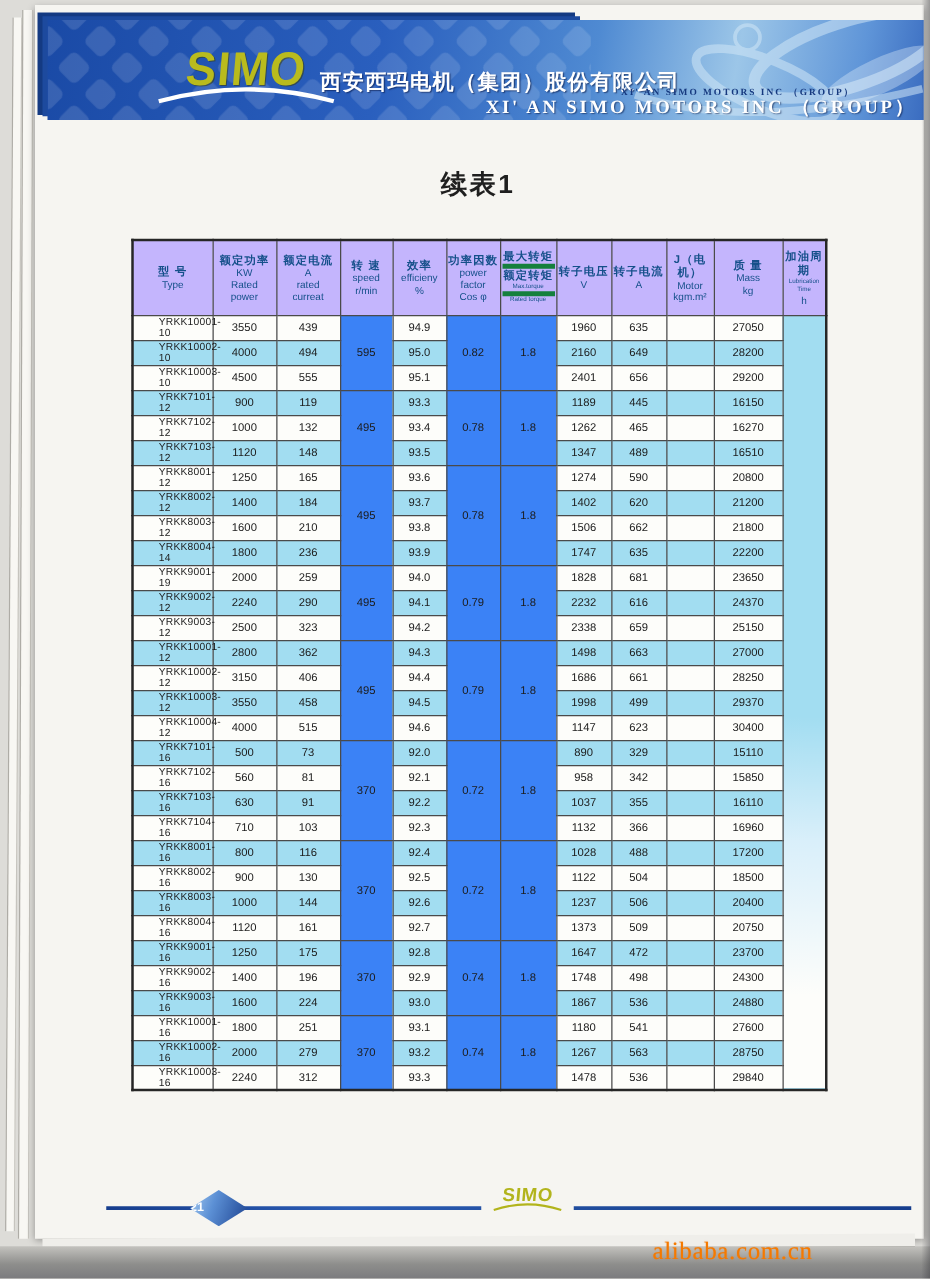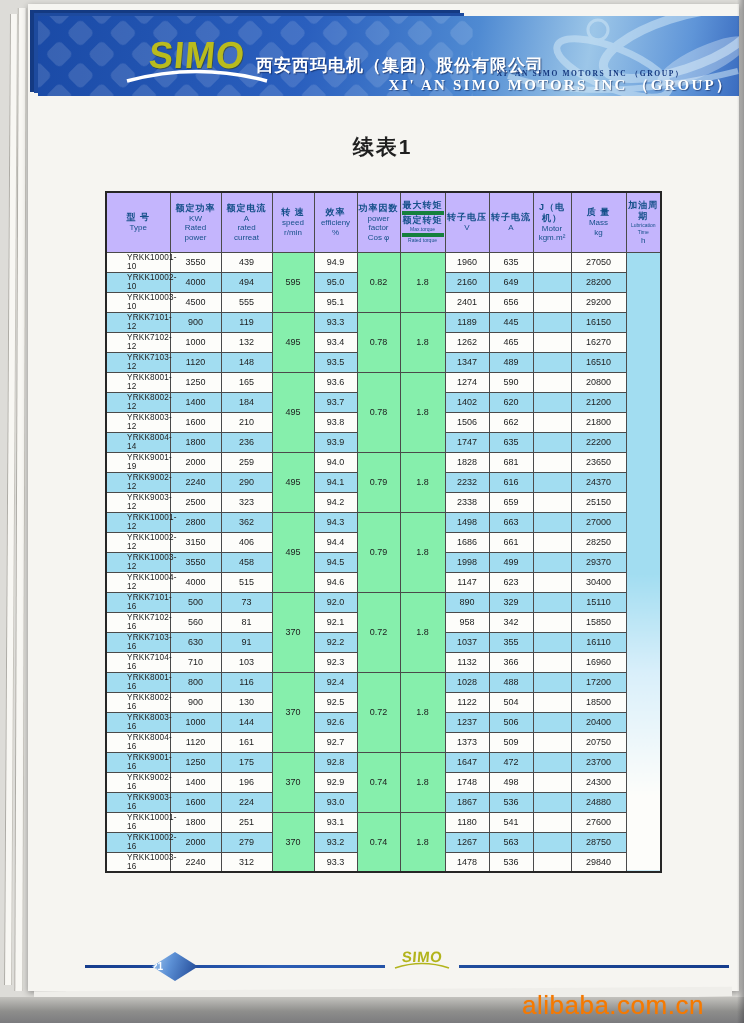--- a/index.html
+++ b/index.html
@@ -41,32 +41,32 @@
   th, td { border:1px solid #4a4a4a; }
   th { height:60px; background:#c4b5fd; vertical-align:middle; padding:1px 0; font-weight:normal; }
   .hcn { font-size:9px; font-weight:bold; color:#15508a; letter-spacing:1px; line-height:11px; }
   .hen { font-size:8px; color:#15508a; line-height:9.5px; }
   .hen-tiny { font-size:5px; color:#15508a; line-height:7px; }
   .frac-line { border-bottom:4px solid #15803d; margin:0 1px; }
   tbody td { height:20px; font-size:9px; text-align:center; color:#1c1c1c; padding:0 1px; }
   td.t-type { text-align:left; padding-left:20px; font-size:8.2px; letter-spacing:.2px; }
   td.w { background:#fdfdfa; }
   td.c { background:#a2ddf1; }
-  td.merged { background:#86efac; }
+  td.merged { background:#3b82f6; }
   td.lube { background:linear-gradient(#a2ddf1 0%,#a2ddf1 52%,#d9effa 68%,#fdfdfa 88%); }
 
   
   .footer-line { position:absolute; left:57px; right:10px; top:961px; height:3px; background:linear-gradient(90deg,#163d8d,#2b5cb4 30%,#1c4795 70%,#163d8d); }
   .diamond { position:absolute; left:124px; top:948px; width:46px; height:29px; background:linear-gradient(110deg,#a6cbf0 0%,#5c90d5 40%,#1c4290 100%); clip-path:polygon(50% 0,100% 50%,50% 100%,0 50%); display:flex; align-items:center; justify-content:flex-start; }
   .diamond span { color:#ffffff; font-size:10px; font-weight:bold; }
   .footer-logo { position:absolute; left:357px; top:944px; background:#f6f5f1; padding:0 8px; text-align:center; }
   .footer-logo .logo-txt { font-size:15px; font-weight:900; color:#b2b41c; transform:skewX(-5deg); display:inline-block; letter-spacing:.5px; }
   .footer-logo svg { display:block; margin:-4px auto 0; }
 
-  .watermark { position:absolute; left:522px; top:990px; font-size:26px; color:#f57900; letter-spacing:.5px; z-index:5; text-shadow:0 0 1px rgba(245,121,0,.6); }
+  .watermark { position:absolute; left:522px; top:990px; font-size:20px; color:#f57900; letter-spacing:.5px; z-index:5; text-shadow:0 0 1px rgba(245,121,0,.6);font-family:Liberation Serif, serif; }
 </style>
 </head>
 <body>
 
 <div class="photo">
 
   <div class="edge-strip edge-1"></div>
   <div class="edge-strip edge-2"></div>
 
   <div class="page">

